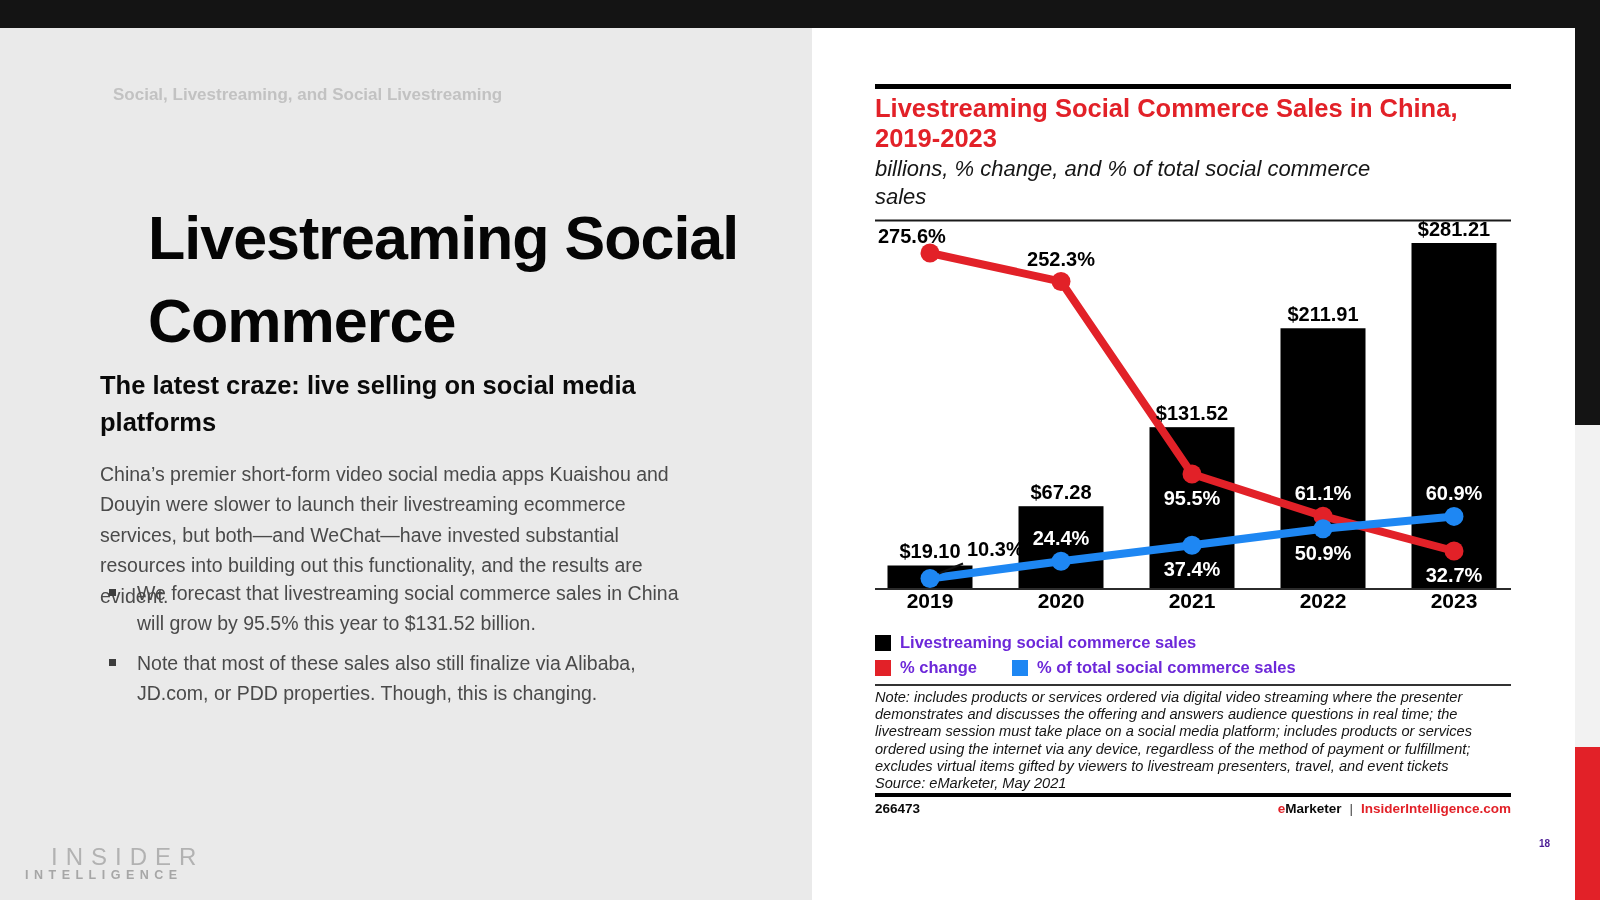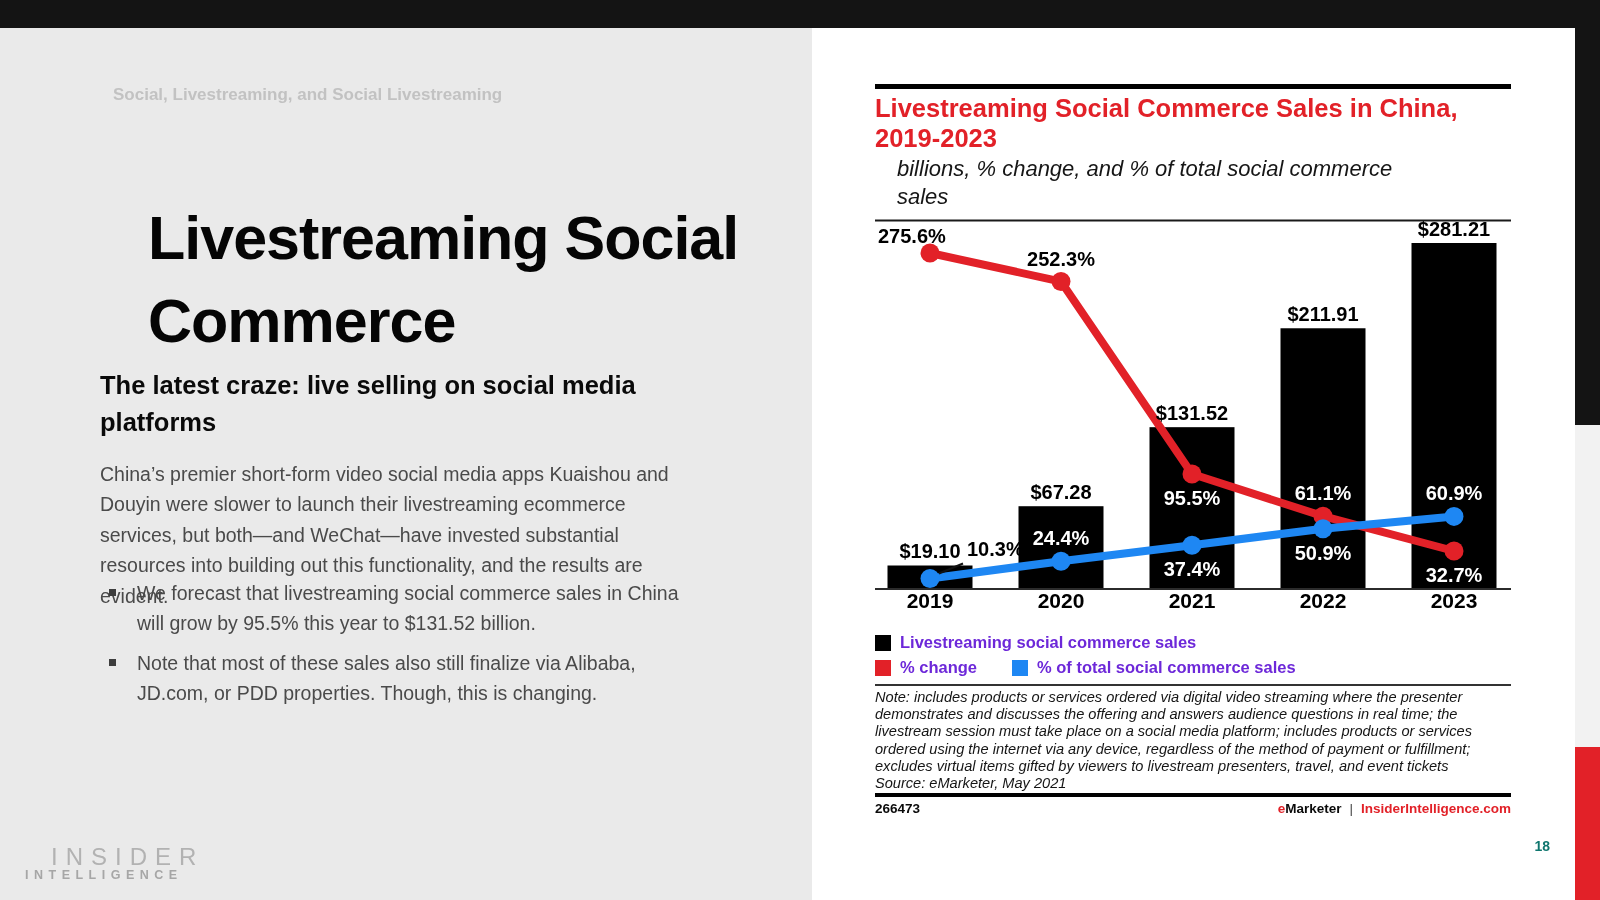--- a/index.html
+++ b/index.html
@@ -20,27 +20,27 @@
       letter-spacing:-1px;white-space:pre-line;margin-left:48px;}
   .h2{left:100px;top:367px;font-size:25.5px;line-height:36.5px;font-weight:bold;color:#0a0a0a;white-space:pre-line;}
   .para{left:100px;top:459px;font-size:19.5px;line-height:30.4px;color:var(--text_gray,#4a4a4a);white-space:pre-line;}
   ul.bullets{left:100px;top:579px;margin:0;padding:0;list-style:none;width:640px;}
   ul.bullets li{position:relative;padding-left:37px;margin-bottom:11px;font-size:19.5px;line-height:29.5px;
       color:var(--text_gray,#4a4a4a);}
   .bmark{position:absolute;left:9px;top:10px;width:7px;height:7px;background:#3d3d3d;}
   .btext{white-space:pre-line;}
   .logo1{left:34px;top:843px;font-size:24px;letter-spacing:8px;color:var(--logo_gray,#b2b2b2);margin-left:17px;}
   .logo2{left:25px;top:868px;font-size:12.5px;letter-spacing:5.5px;font-weight:bold;color:#a6a6a6;}
-  .pagenum{left:1490px;top:838px;width:60px;text-align:right;font-size:14px;font-weight:bold;color:#0f766e;}
+  .pagenum{left:1490px;top:838px;width:60px;text-align:right;font-size:10px;font-weight:bold;color:#4c1d95;}
 
   
   .rule-thick-top{left:875px;top:84px;width:636px;height:5px;background:#000;}
   .chart-title{left:875px;top:93px;width:640px;font-size:25.5px;line-height:30px;font-weight:bold;
       color:var(--accent_red,#e22128);white-space:pre-line;}
-  .chart-subtitle{left:897px;top:155px;width:640px;font-size:22px;line-height:28px;font-style:italic;
+  .chart-subtitle{left:875px;top:155px;width:640px;font-size:22px;line-height:28px;font-style:italic;
       color:#161616;white-space:pre-line;}
   .chart-svg{left:875px;top:219px;width:636px;height:395px;}
 
   .legend{left:875px;top:630px;width:640px;}
   .lrow{display:flex;align-items:center;height:25px;}
   .litem{display:flex;align-items:center;}
   .litem.second{margin-left:35px;}
   .lsq{width:16px;height:16px;margin-right:9px;flex:0 0 auto;}
   .llab{font-size:16.5px;font-weight:bold;color:#6d28d9;white-space:nowrap;}
 

